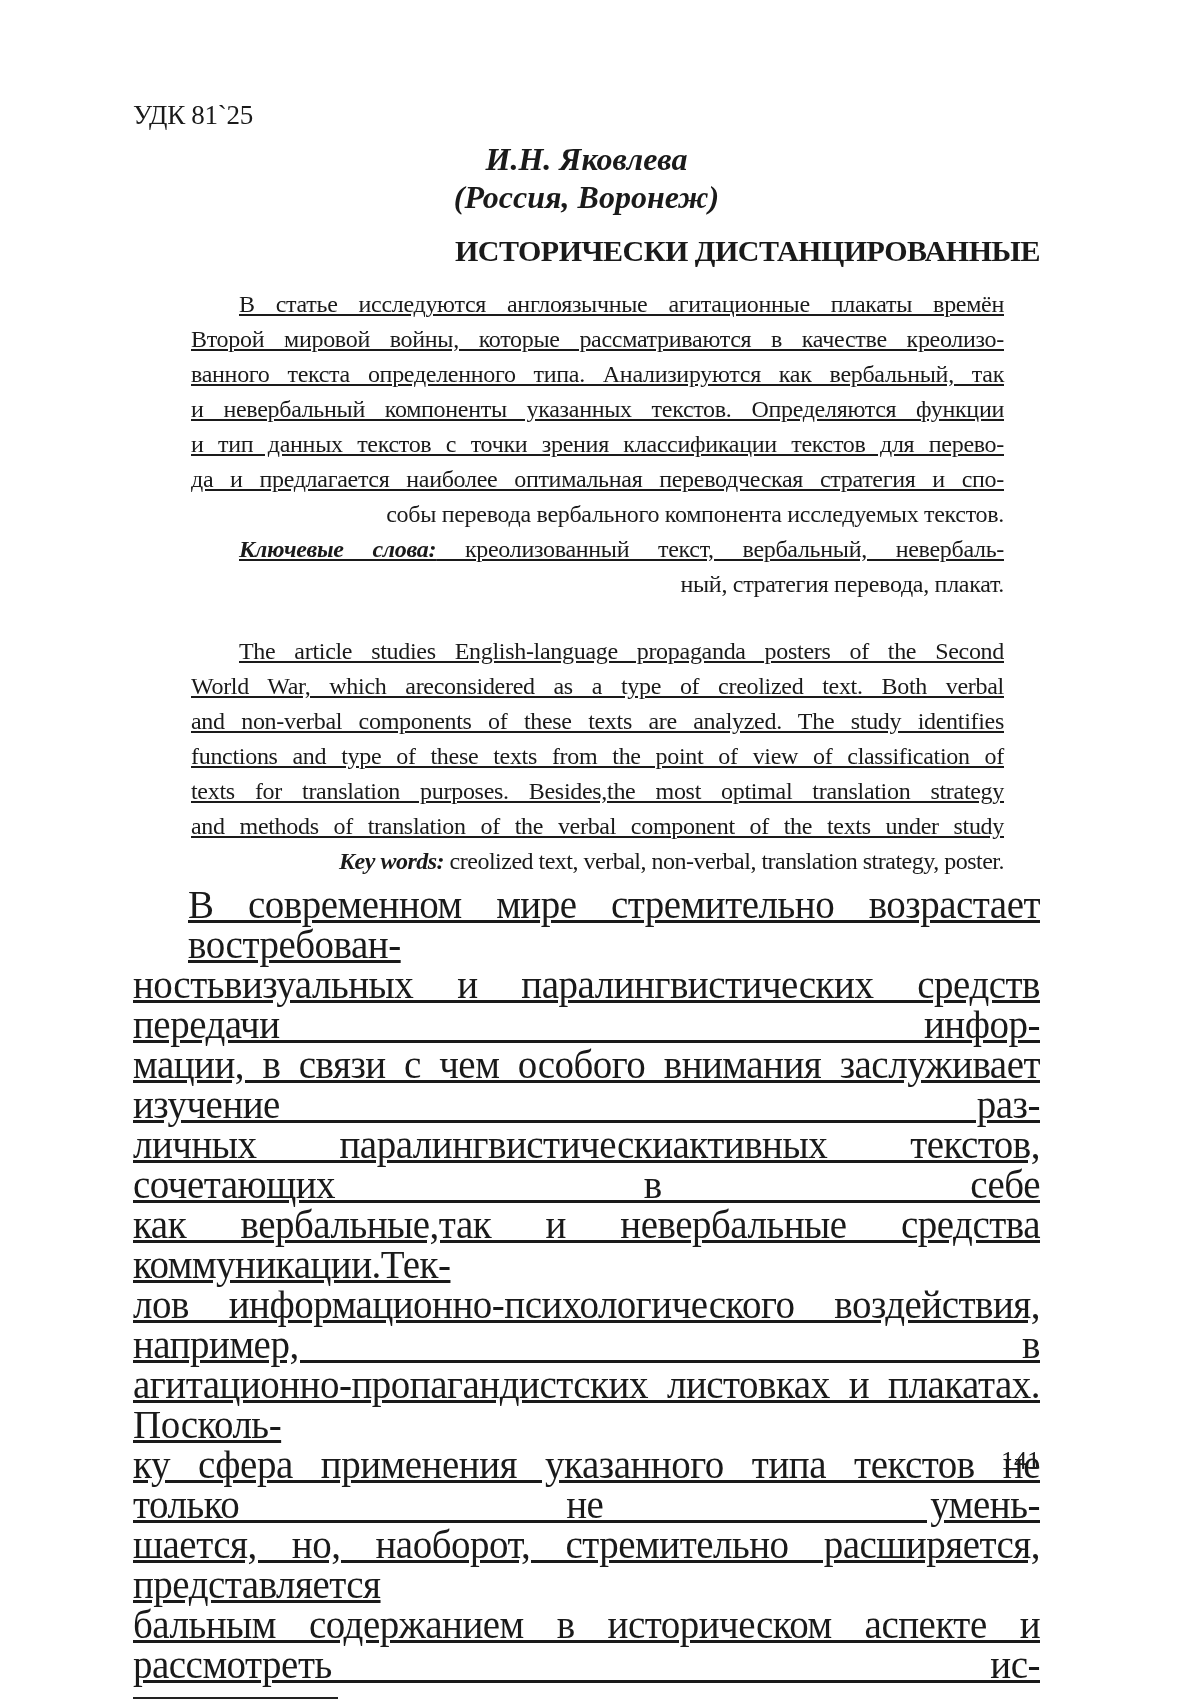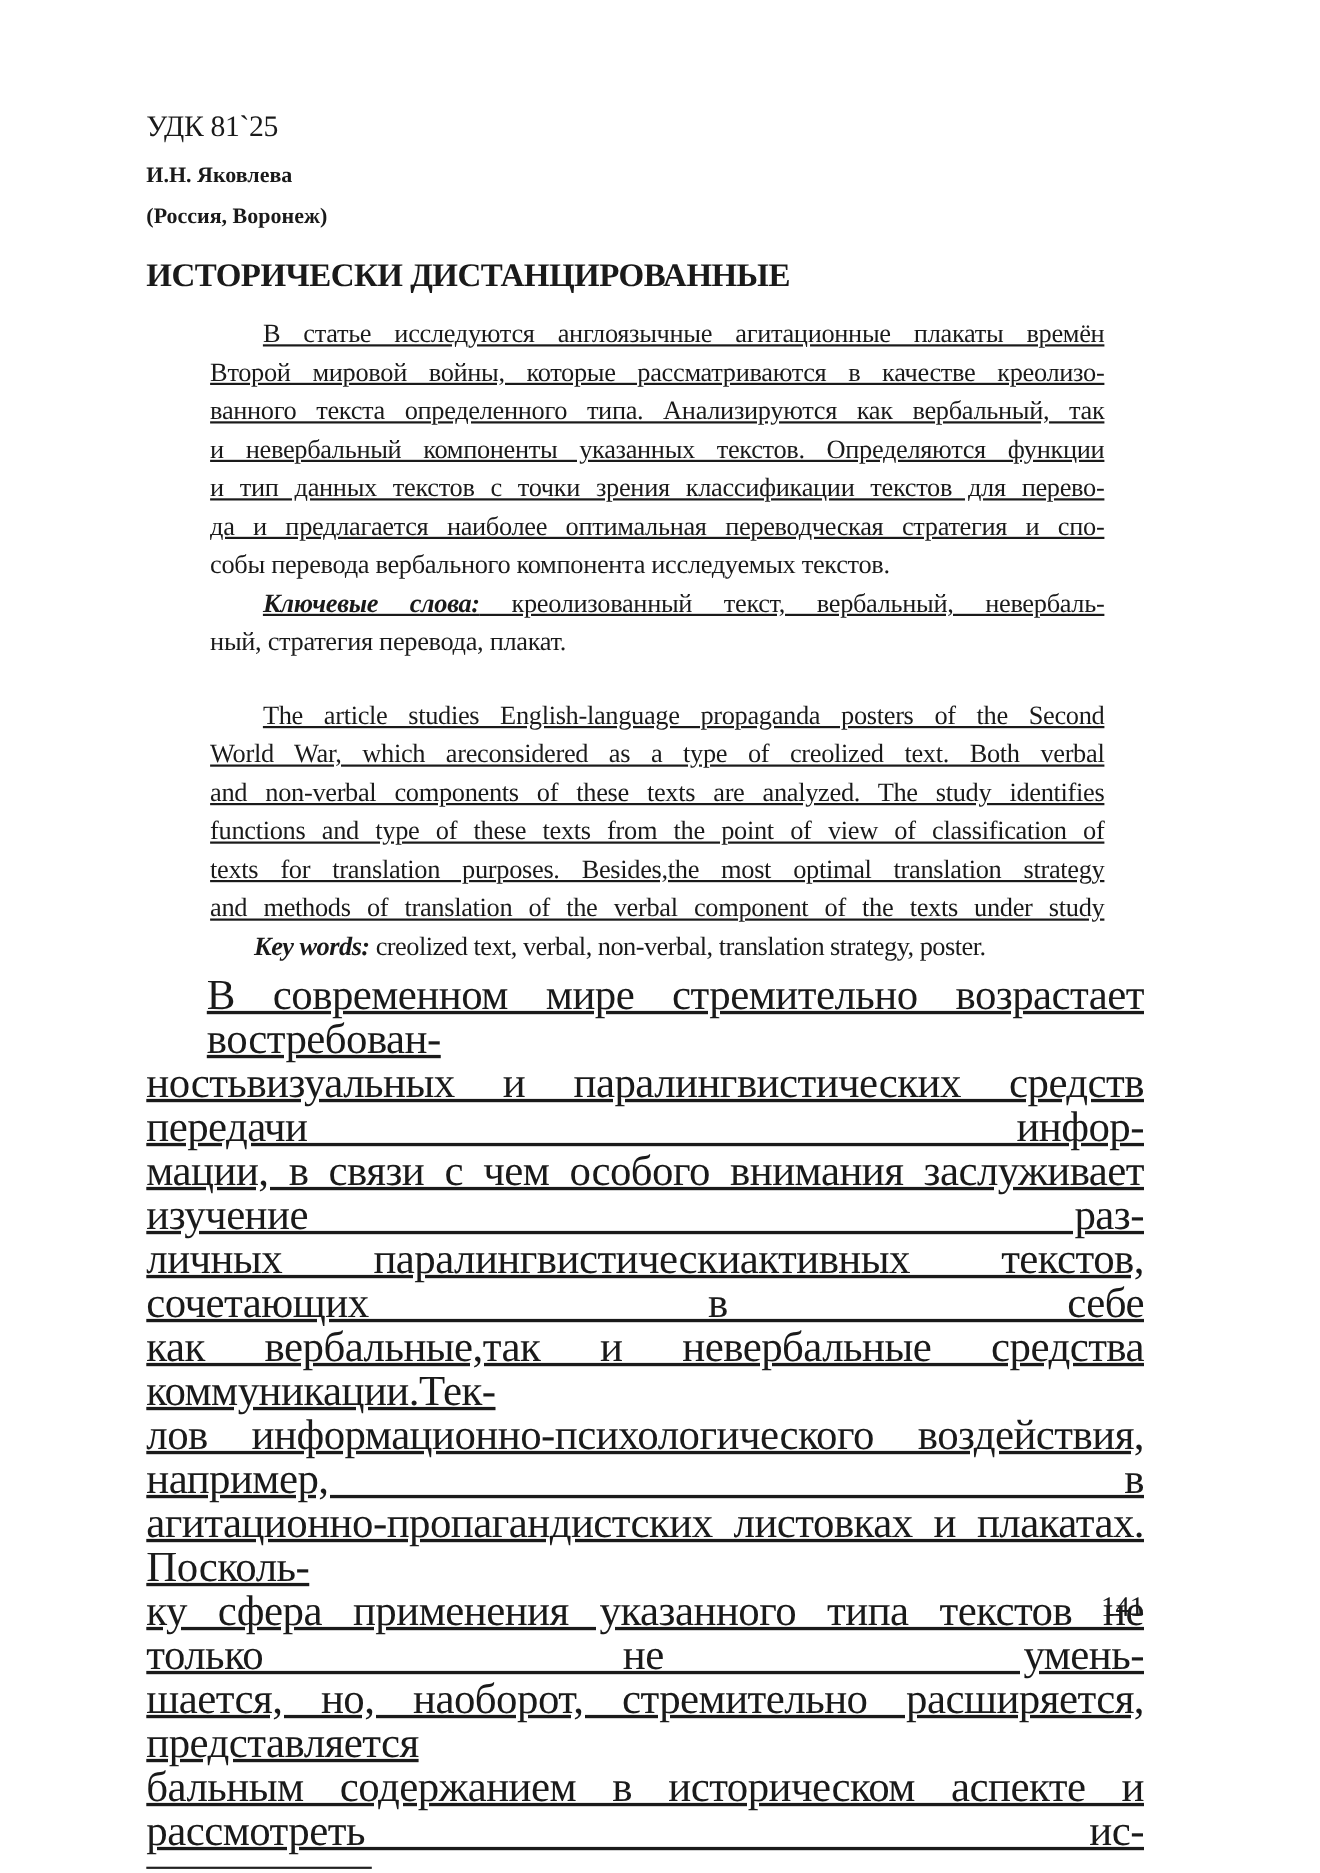--- a/index.html
+++ b/index.html
@@ -18,44 +18,45 @@
     top: 0;
   }
   .udc {
     margin-top: 98px;
     font-size: 27px;
     line-height: 34px;
     letter-spacing: -0.3px;
   }
   .author-block {
     margin-top: 8px;
-    text-align: left;
-    font-size: 20px;
+    text-align: center;
+    font-size: 32px;
     line-height: 38px;
     font-weight: bold;
+    font-style: italic;
   }
   .article-title {
     margin-top: 16px;
-    text-align: left;
+    text-align: right;
     font-size: 30px;
     line-height: 37px;
     font-weight: bold;
     letter-spacing: -0.5px;
   }
   .abstract {
     padding-left: 58px;
     padding-right: 36px;
     font-size: 24px;
     line-height: 35px;
     letter-spacing: -0.3px;
   }
   .abstract-ru { margin-top: 18px; }
   .abstract-en { margin-top: 32px; }
   .line {
-    text-align: left;
+    text-align: right;
   }
   .line.just {
     text-align: justify;
     text-align-last: justify;
     text-decoration: underline;
   }
   .par .line:first-child { padding-left: 48px; }
   .kw-first { padding-left: 48px; }
   .kw-label { font-weight: bold; font-style: italic; }
   .kw-en-line { padding-left: 40px; letter-spacing: -0.5px; }

